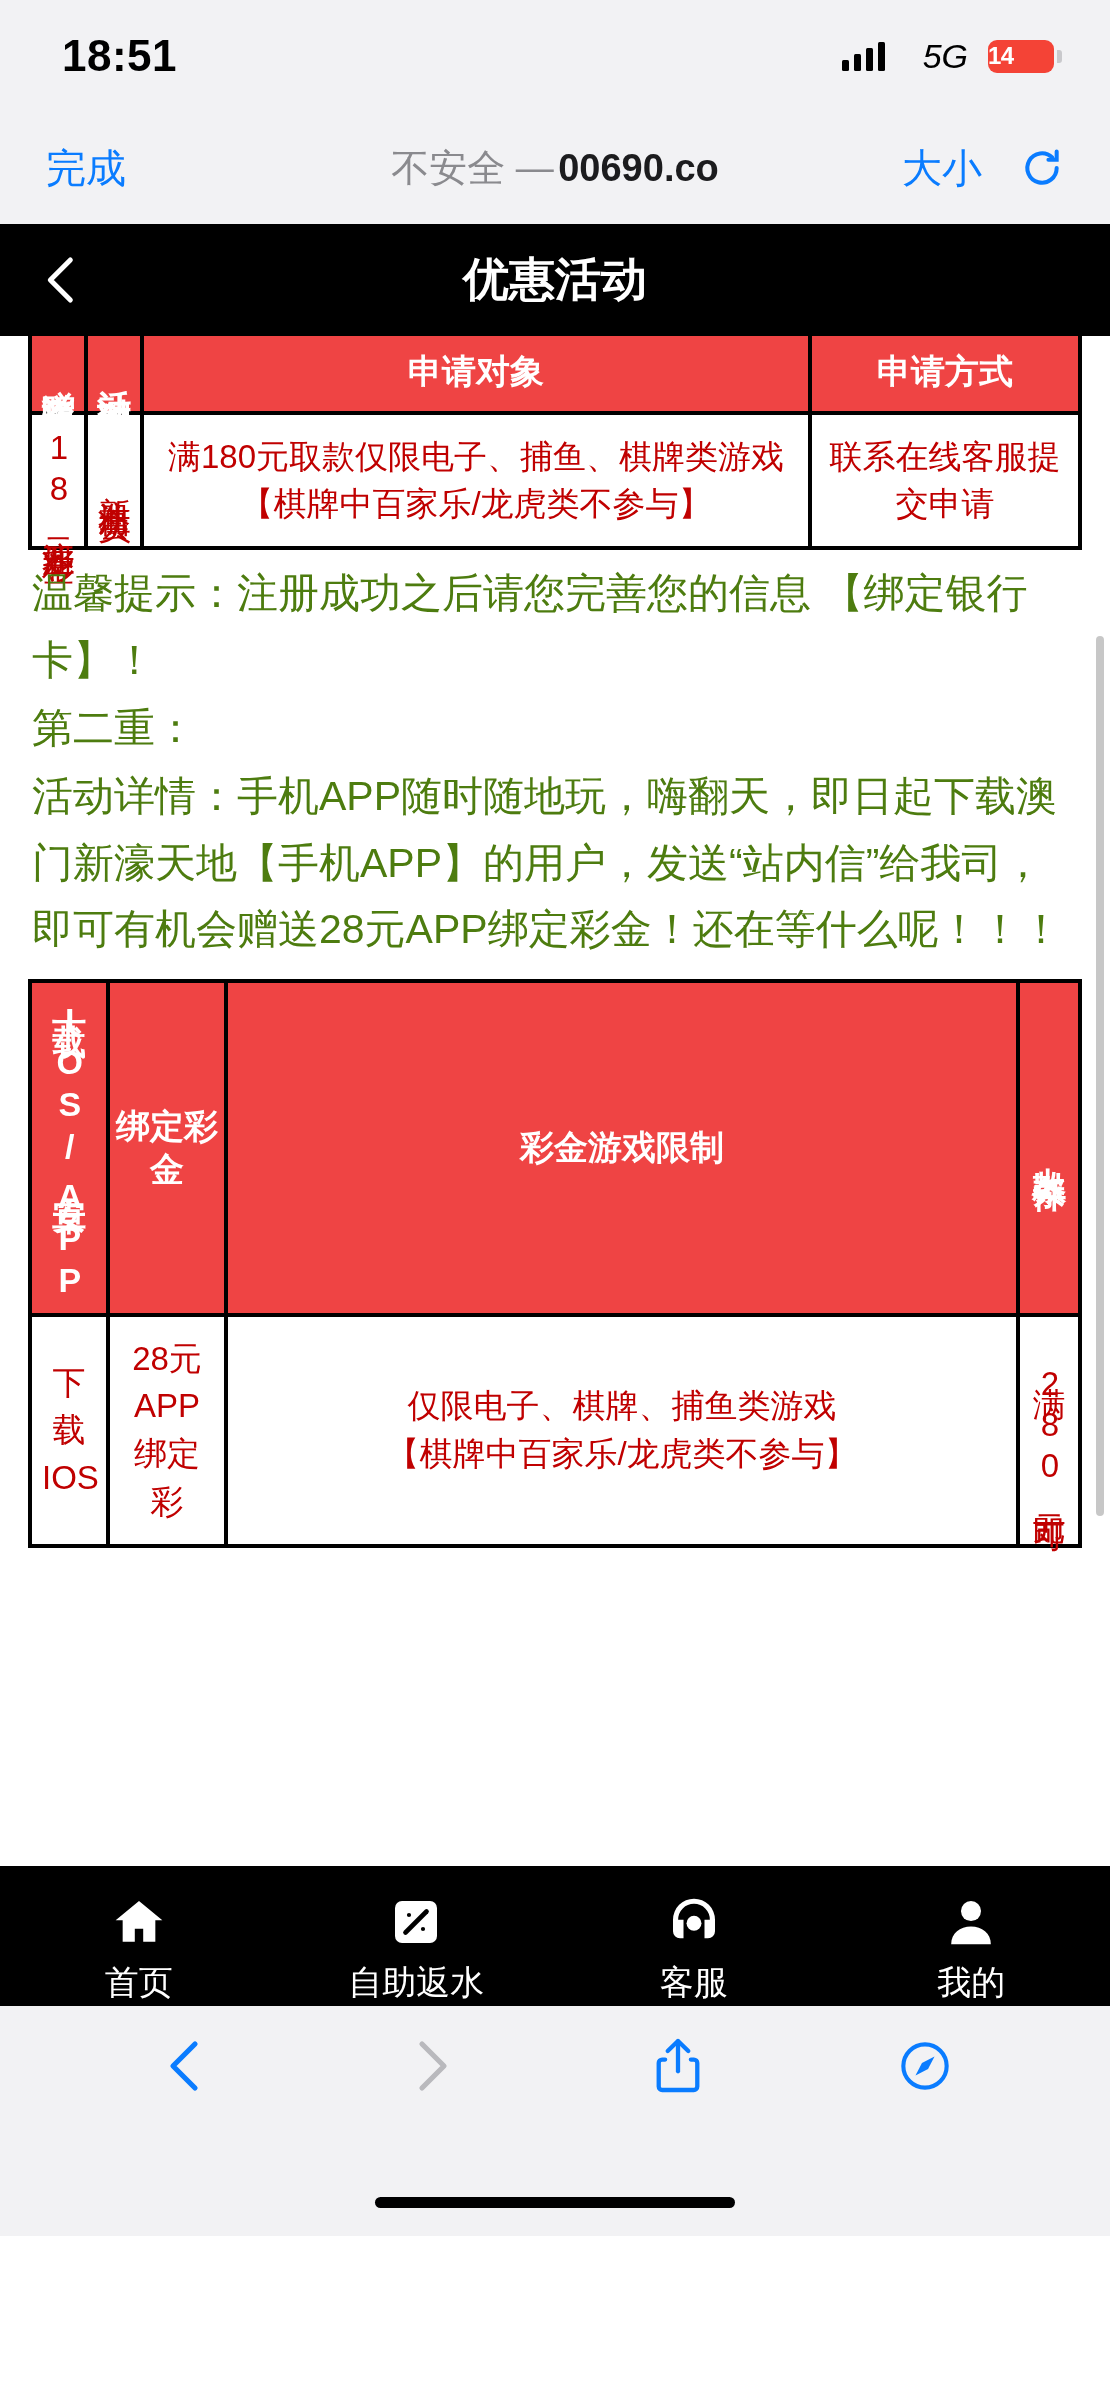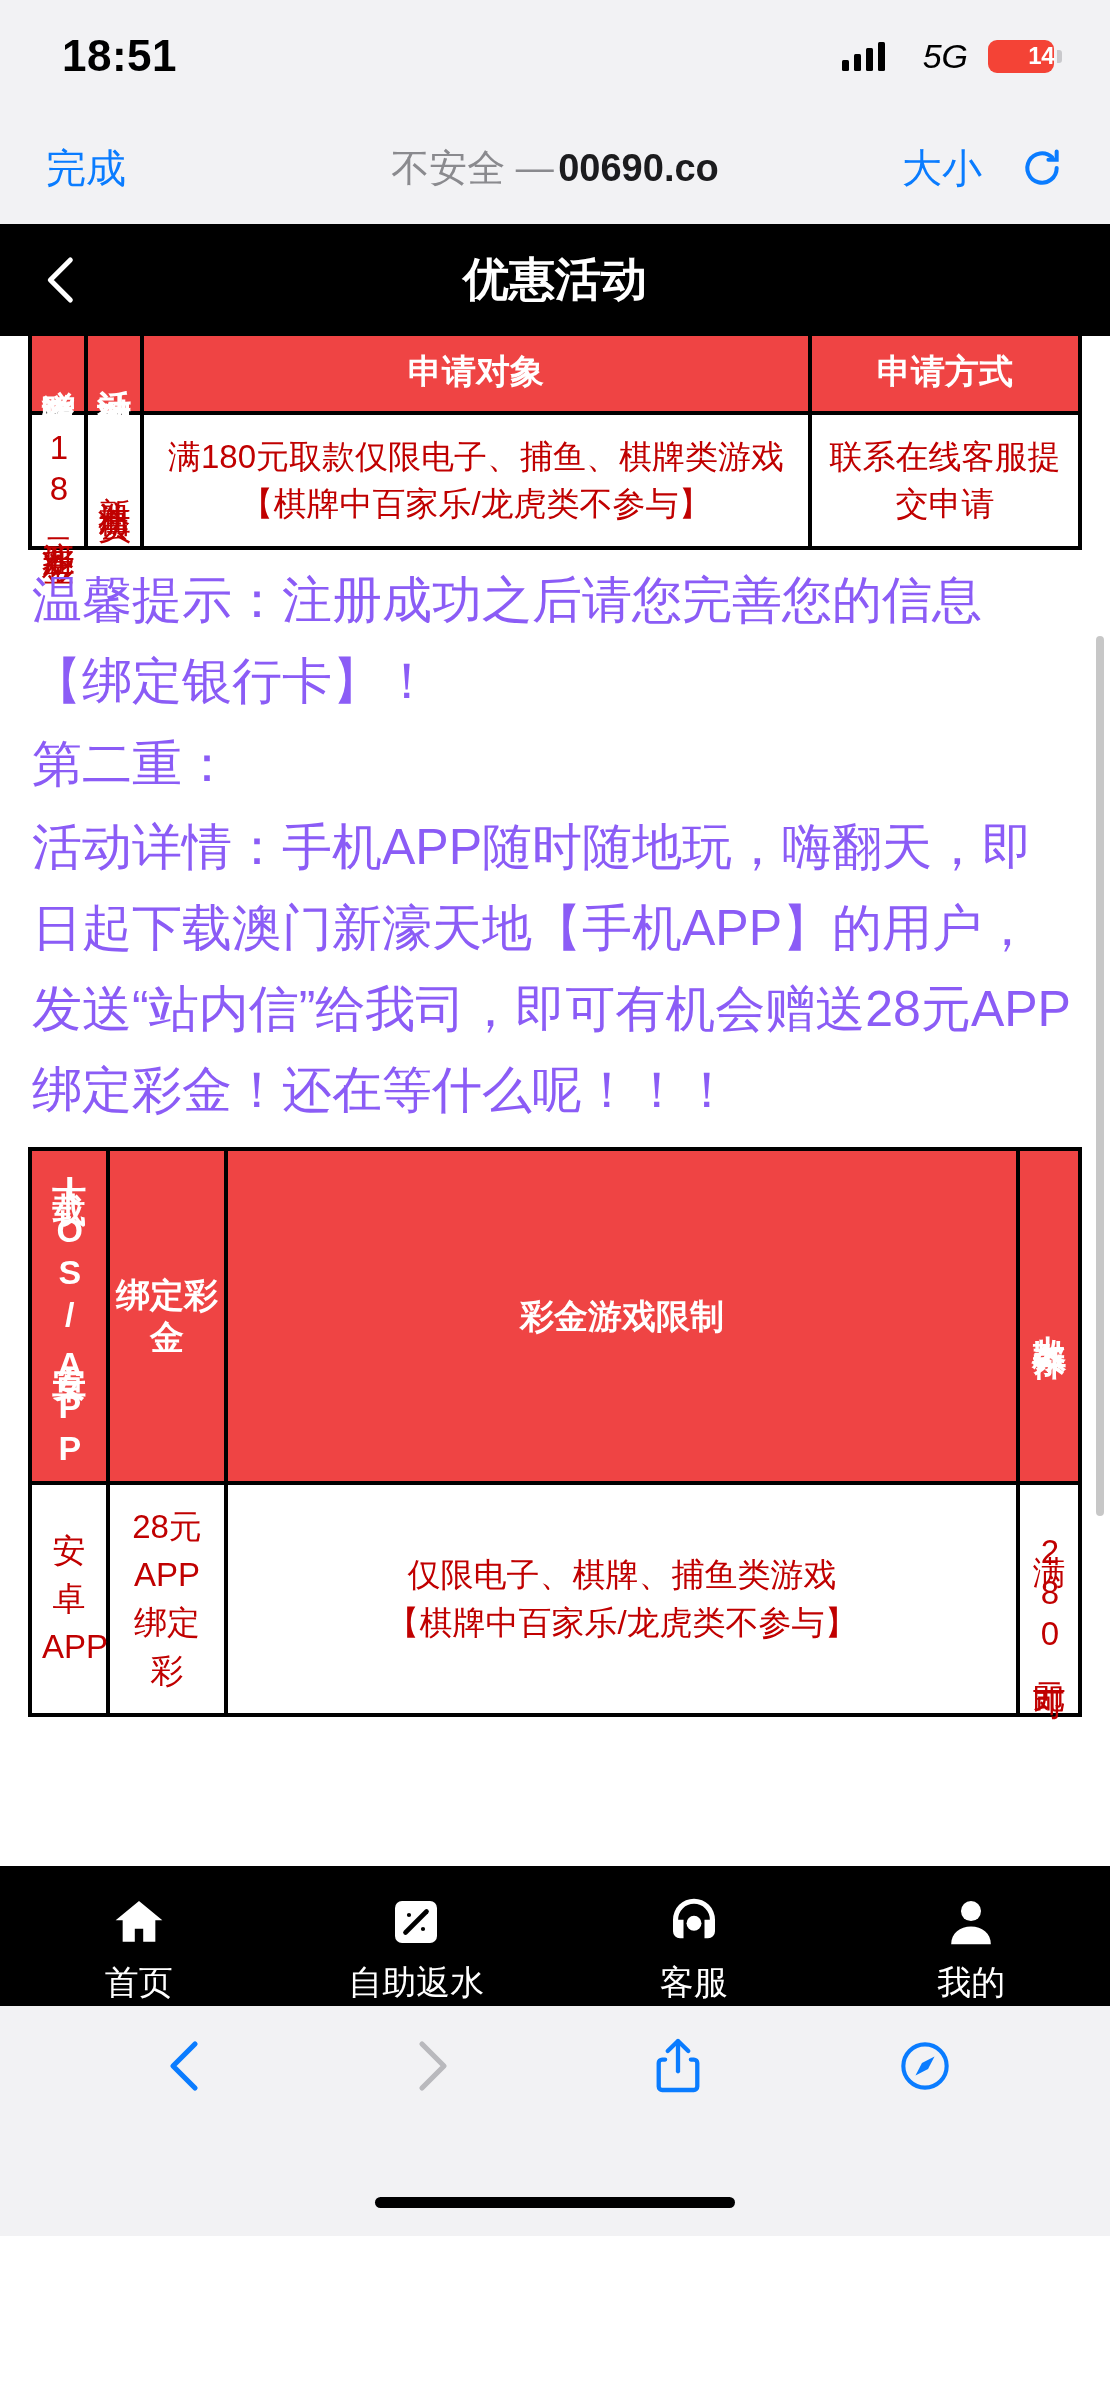--- a/index.html
+++ b/index.html
@@ -34,21 +34,21 @@
   .bars { display:flex; align-items:flex-end; gap:5px; height:30px; }
   .bars i { width:7px; background:#000; border-radius:1.5px; display:block; }
   .bars i:nth-child(1){height:11px;}
   .bars i:nth-child(2){height:17px;}
   .bars i:nth-child(3){height:23px;}
   .bars i:nth-child(4){height:29px;}
   .net { font-size:34px; font-weight:500; color:#000; margin-left:24px;font-style:italic;}
   .battery {
     width:66px; height:33px; border-radius:9px;
     background:#f44336; position:relative; margin-left:6px;
-    display:flex; align-items:center; justify-content:flex-end;
+    display:flex; align-items:center; justify-content:flex-start;
   }
   .battery:after{
     content:""; position:absolute; right:-8px; top:10px;
     width:5px; height:13px; background:#c9c9cc; border-radius:0 3px 3px 0;
   }
   .battery span{ font-size:24px; color:#fff; font-weight:600; letter-spacing:-0.5px;}
 
   
   .browserbar {
     height:112px;
@@ -130,22 +130,22 @@
   .vert-cell { padding:10px 2px !important; }
 
   
   .table1-wrap { margin-top:-8px; }
   .table1 th.c1 { width:56px; }
   .table1 th.c2 { width:56px; }
   .table1 th.c4 { width:270px; }
 
   .notes { padding:10px 4px 0 4px; }
   .notes p {
-    color:#8b5cf6;
-    font-size:50px;
+    color:#4d7c0f;
+    font-size:41px;
     line-height:1.62;
     margin:0 0 2px 0;
   }
 
   .table2-wrap { margin-top:16px; }
   .table2 th.d1 { width:78px; }
   .table2 th.d2 { width:118px; }
   .table2 th.d4 { width:62px; }
   .table2 td { font-size:33px; }
 
@@ -283,21 +283,21 @@
             <th class="d1 vert-cell">
               <div class="vert">下载IOS/安卓APP</div>
             </th>
             <th class="d2">绑定彩金</th>
             <th>彩金游戏限制</th>
             <th class="d4 vert-cell">
               <div class="vert">出款条件</div>
             </th>
           </tr>
           <tr>
-            <td>安卓APP</td>
+            <td>下载IOS</td>
             <td>28元 APP绑定彩</td>
             <td>
               <div>仅限电子、棋牌、捕鱼类游戏</div>
               <div>【棋牌中百家乐/龙虎类不参与】</div>
             </td>
             <td class="vert-cell">
               <div class="vert">满280元即可</div>
             </td>
           </tr>
         </tbody>

